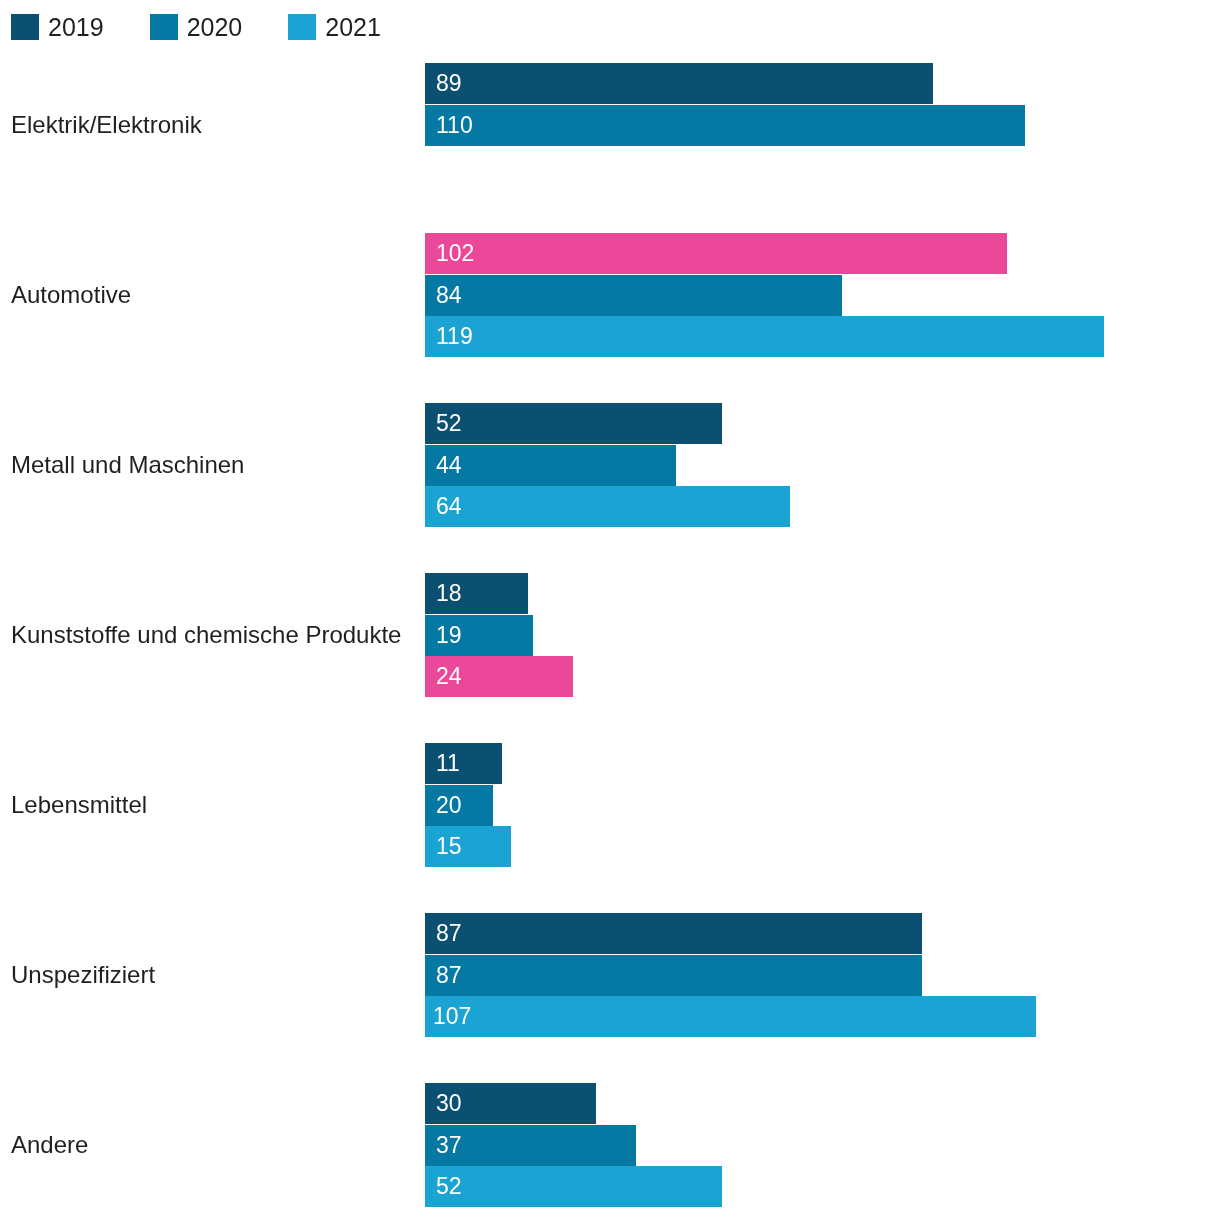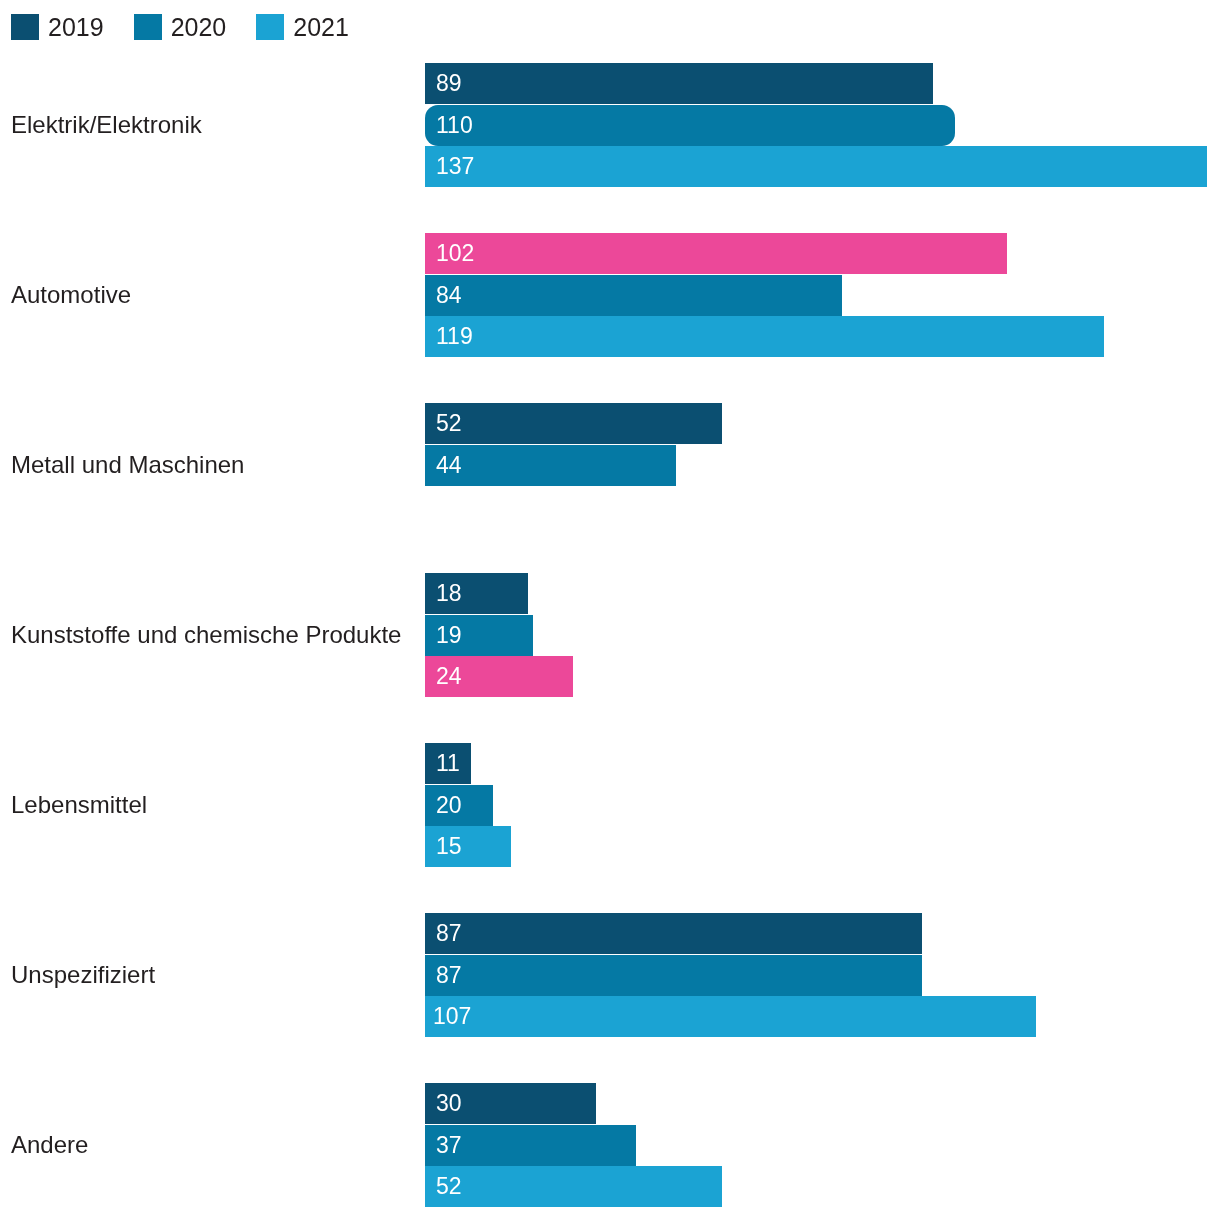--- a/index.html
+++ b/index.html
@@ -20,21 +20,21 @@
     background: #ffffff;
   }
 
   
   .legend {
     position: absolute;
     left: 11px;
     top: 12px;
     display: flex;
     align-items: center;
-    gap: 0;
+    gap: 16px;
     height: 30px;
   }
   .legend-item {
     display: flex;
     align-items: center;
     margin-right: 30px;
   }
   .legend-swatch {
     width: 28px;
     height: 26px;
@@ -122,25 +122,22 @@
       </div>
     </div>
 
   <div class="plot" id="plot">
       <div class="group" style="top: 0px;">
         <div class="cat-label">Elektrik/Elektronik</div>
         <div class="bars">
           <div class="bar bar-0" style="background: rgb(11, 79, 113); width: 508.012px;">
             <span class="bar-value">89</span>
           </div>
-          <div class="bar bar-1" style="background: rgb(5, 121, 164); width: 530px; border-radius: 13px;">
+          <div class="bar bar-1" style="background: rgb(5, 121, 164); width: 600px;">
             <span class="bar-value">110</span>
-          </div>
-          <div class="bar bar-2" style="background: rgb(27, 163, 211); width: 781.996px;">
-            <span class="bar-value">137</span>
           </div>
         </div>
       </div>
       <div class="group" style="top: 170px;">
         <div class="cat-label">Automotive</div>
         <div class="bars">
           <div class="bar bar-0" style="background: #ec4899; width: 582.216px;">
             <span class="bar-value">102</span>
           </div>
           <div class="bar bar-1" style="background: rgb(5, 121, 164); width: 417px;">
@@ -153,40 +150,43 @@
       </div>
       <div class="group" style="top: 340px;">
         <div class="cat-label">Metall und Maschinen</div>
         <div class="bars">
           <div class="bar bar-0" style="background: rgb(11, 79, 113); width: 296.816px;">
             <span class="bar-value">52</span>
           </div>
           <div class="bar bar-1" style="background: rgb(5, 121, 164); width: 251.152px;">
             <span class="bar-value">44</span>
           </div>
+          <div class="bar bar-2" style="background: rgb(27, 163, 211); width: 365.312px;">
+            <span class="bar-value">64</span>
+          </div>
         </div>
       </div>
       <div class="group" style="top: 510px;">
         <div class="cat-label">Kunststoffe und chemische Produkte</div>
         <div class="bars">
           <div class="bar bar-0" style="background: rgb(11, 79, 113); width: 102.744px;">
             <span class="bar-value">18</span>
           </div>
           <div class="bar bar-1" style="background: rgb(5, 121, 164); width: 108.452px;">
             <span class="bar-value">19</span>
           </div>
           <div class="bar bar-2" style="background: #ec4899; width: 148px;">
             <span class="bar-value">24</span>
           </div>
         </div>
       </div>
       <div class="group" style="top: 680px;">
         <div class="cat-label">Lebensmittel</div>
         <div class="bars">
-          <div class="bar bar-0" style="background: rgb(11, 79, 113); width: 46px;">
+          <div class="bar bar-0" style="background: rgb(11, 79, 113); width: 77px;">
             <span class="bar-value">11</span>
           </div>
           <div class="bar bar-1" style="background: rgb(5, 121, 164); width: 68.496px;">
             <span class="bar-value">20</span>
           </div>
           <div class="bar bar-2" style="background: rgb(27, 163, 211); width: 85.62px;">
             <span class="bar-value">15</span>
           </div>
         </div>
       </div>

